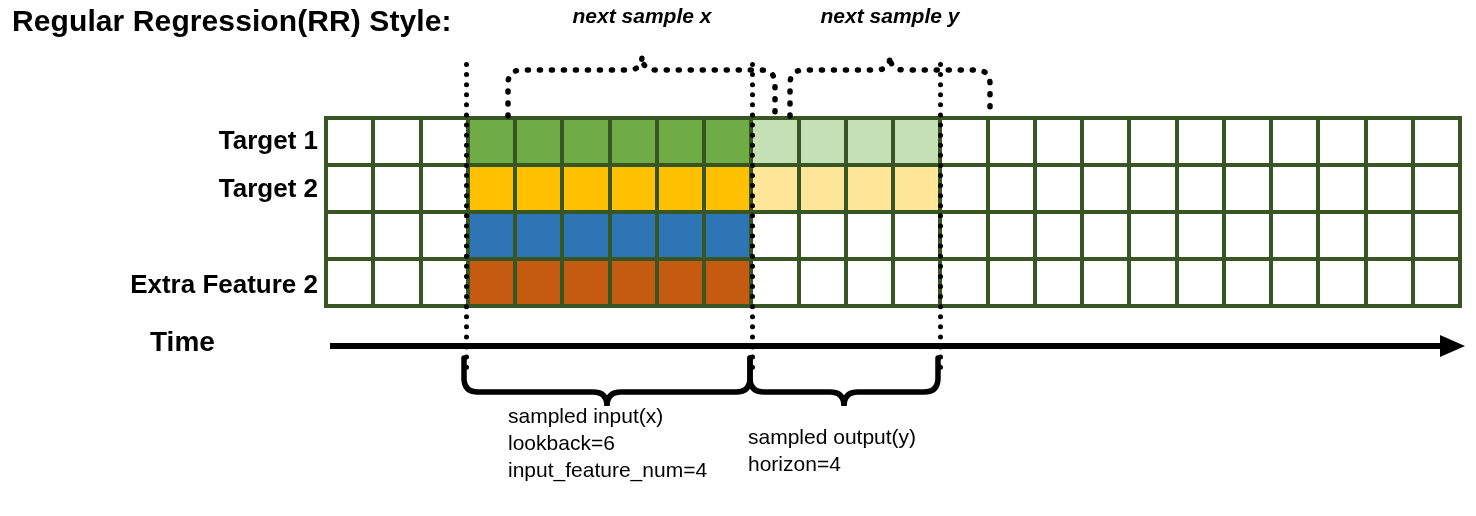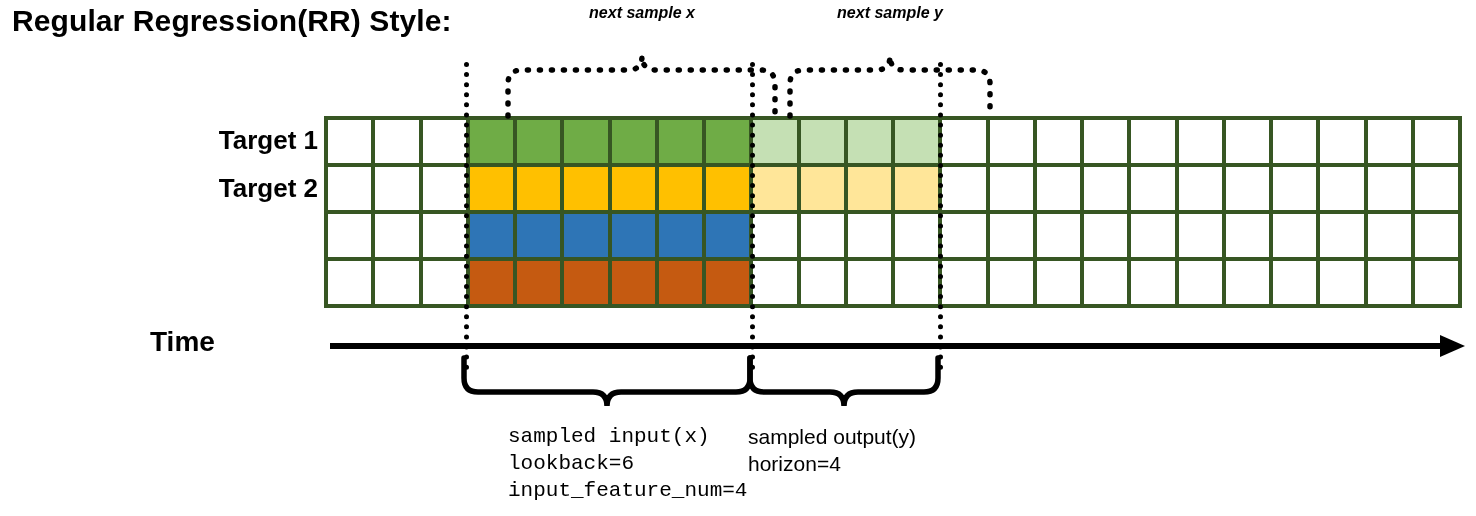--- a/index.html
+++ b/index.html
@@ -28,33 +28,34 @@
               border-top:11px solid transparent;border-bottom:11px solid transparent;
               border-left:25px solid #000;}
 
   
   .vguide{position:absolute;width:0;border-left:5px dotted #000;}
 
   
   .svg-layer{position:absolute;left:0;top:0;width:1476px;height:516px;
              pointer-events:none;overflow:visible;}
 
-  .brace-label{position:absolute;font-size:16px;font-style:italic;font-weight:600;
+  .brace-label{position:absolute;font-size:21px;font-style:italic;font-weight:600;
                white-space:nowrap;text-align:center;}
 
   .note{position:absolute;font-size:21px;line-height:27px;white-space:nowrap;font-weight:400;}
 </style>
 </head>
 <body>
 
 <div id="title">Regular Regression(RR) Style:</div>
 
 <div id="labels">
   <div class="rowlabel" style="top:0px;">Target 1</div>
   <div class="rowlabel" style="top:48px;">Target 2</div>
+  <div class="rowlabel" style="top:144px;">Extra Feature 2</div>
 </div>
 
 <div id="grid" style="grid-template-columns: repeat(24, 1fr); grid-template-rows: repeat(4, 1fr); background: rgb(55, 86, 35);">
     <div class="cell" style="background: rgb(255, 255, 255);"></div>
     <div class="cell" style="background: rgb(255, 255, 255);"></div>
     <div class="cell" style="background: rgb(255, 255, 255);"></div>
     <div class="cell" style="background: rgb(111, 172, 70);"></div>
     <div class="cell" style="background: rgb(111, 172, 70);"></div>
     <div class="cell" style="background: rgb(111, 172, 70);"></div>
     <div class="cell" style="background: rgb(111, 172, 70);"></div>
@@ -166,21 +167,21 @@
   <path d="M 790,116 L 790,84 Q 790,70 804,70 L 876,70 Q 890,70 890,56 Q 890,70 904,70 L 976,70 Q 990,70 990,84 L 990,116" fill="none" stroke="#000" stroke-width="5.5" stroke-linecap="round" stroke-dasharray="1 11"></path>
 
   <path d="M 464,358 L 464,378 Q 464,392 478,392 L 593,392 Q 607,392 607,406 Q 607,392 621,392 L 736,392 Q 750,392 750,378 L 750,358" fill="none" stroke="#000" stroke-width="5.5" stroke-linecap="round"></path>
 
   <path d="M 750,358 L 750,378 Q 750,392 764,392 L 830,392 Q 844,392 844,406 Q 844,392 858,392 L 924,392 Q 938,392 938,378 L 938,358" fill="none" stroke="#000" stroke-width="5.5" stroke-linecap="round"></path>
 </svg>
 
 <div class="brace-label" style="left:492px;top:4px;width:300px;">next sample x</div>
 <div class="brace-label" style="left:740px;top:4px;width:300px;">next sample y</div>
 
-<div class="note" style="left:508px;top:423px;font-family:Liberation Mono, monospace;">
+<div class="note" style="left:508px;top:402px;">
   <div>sampled input(x)</div>
   <div>lookback=6</div>
   <div>input_feature_num=4</div>
 </div>
 <div class="note" style="left:748px;top:423px;">
   <div>sampled output(y)</div>
   <div>horizon=4</div>
 </div>
 
 </body></html>

